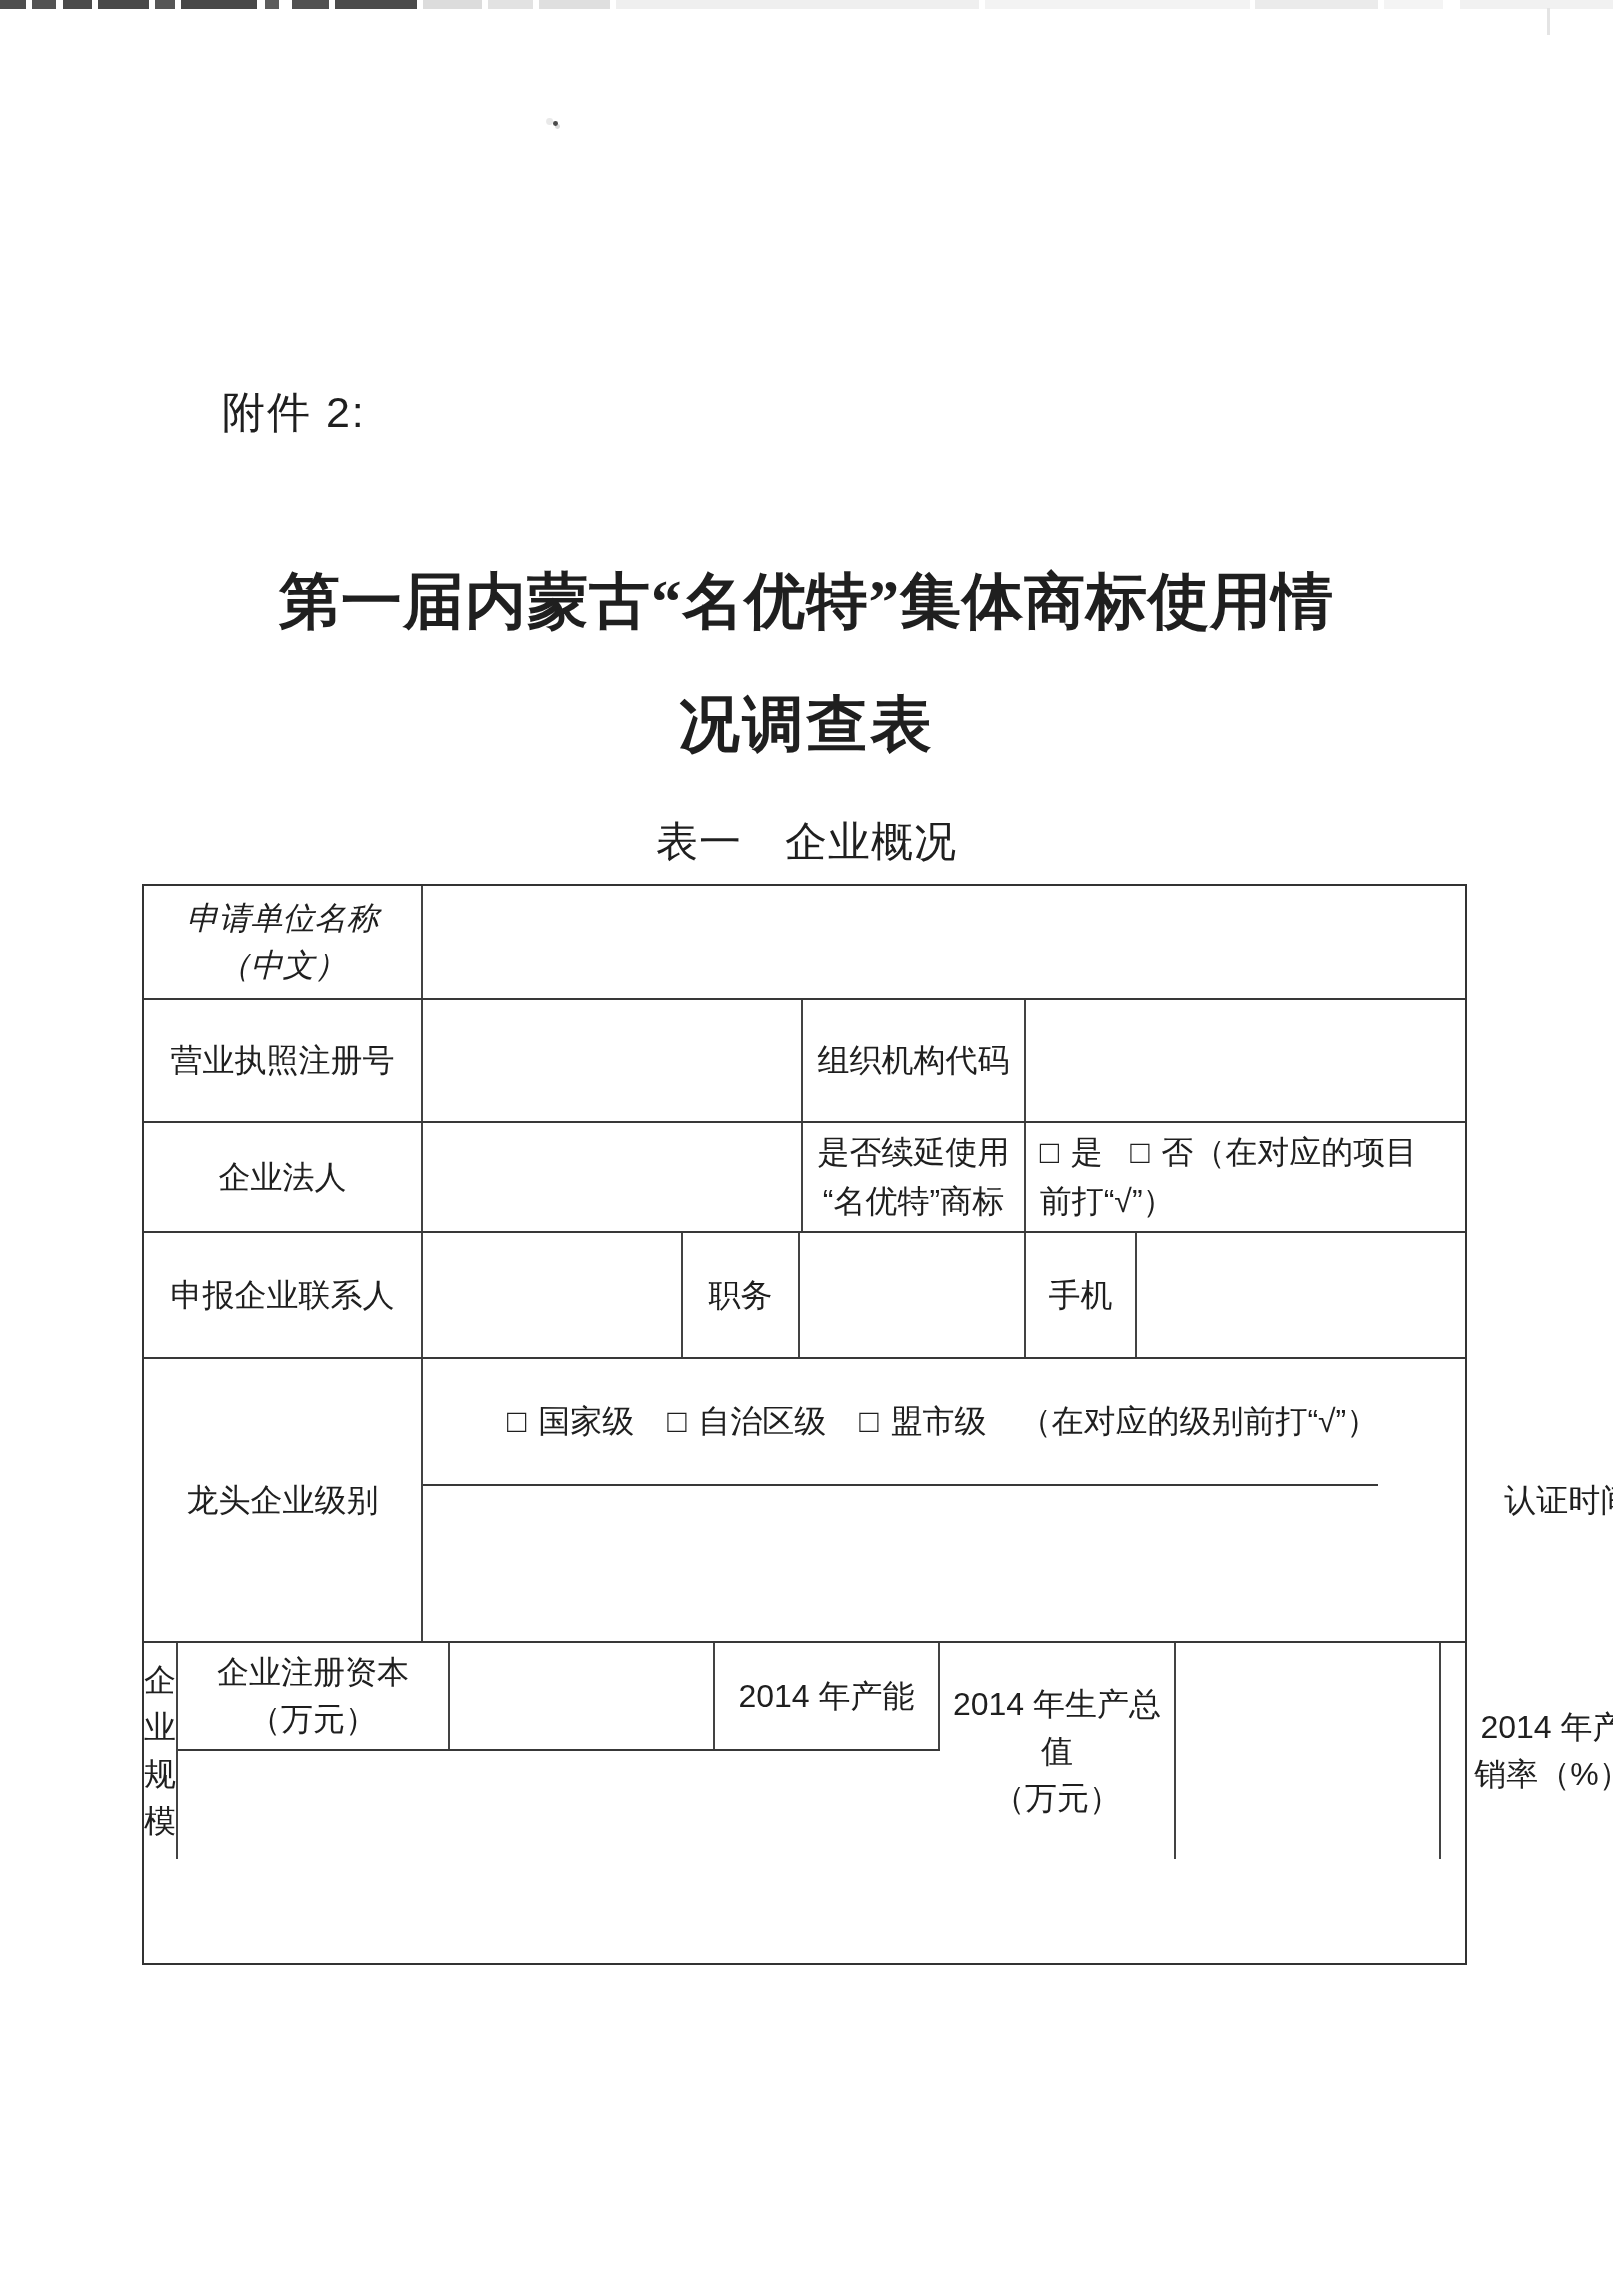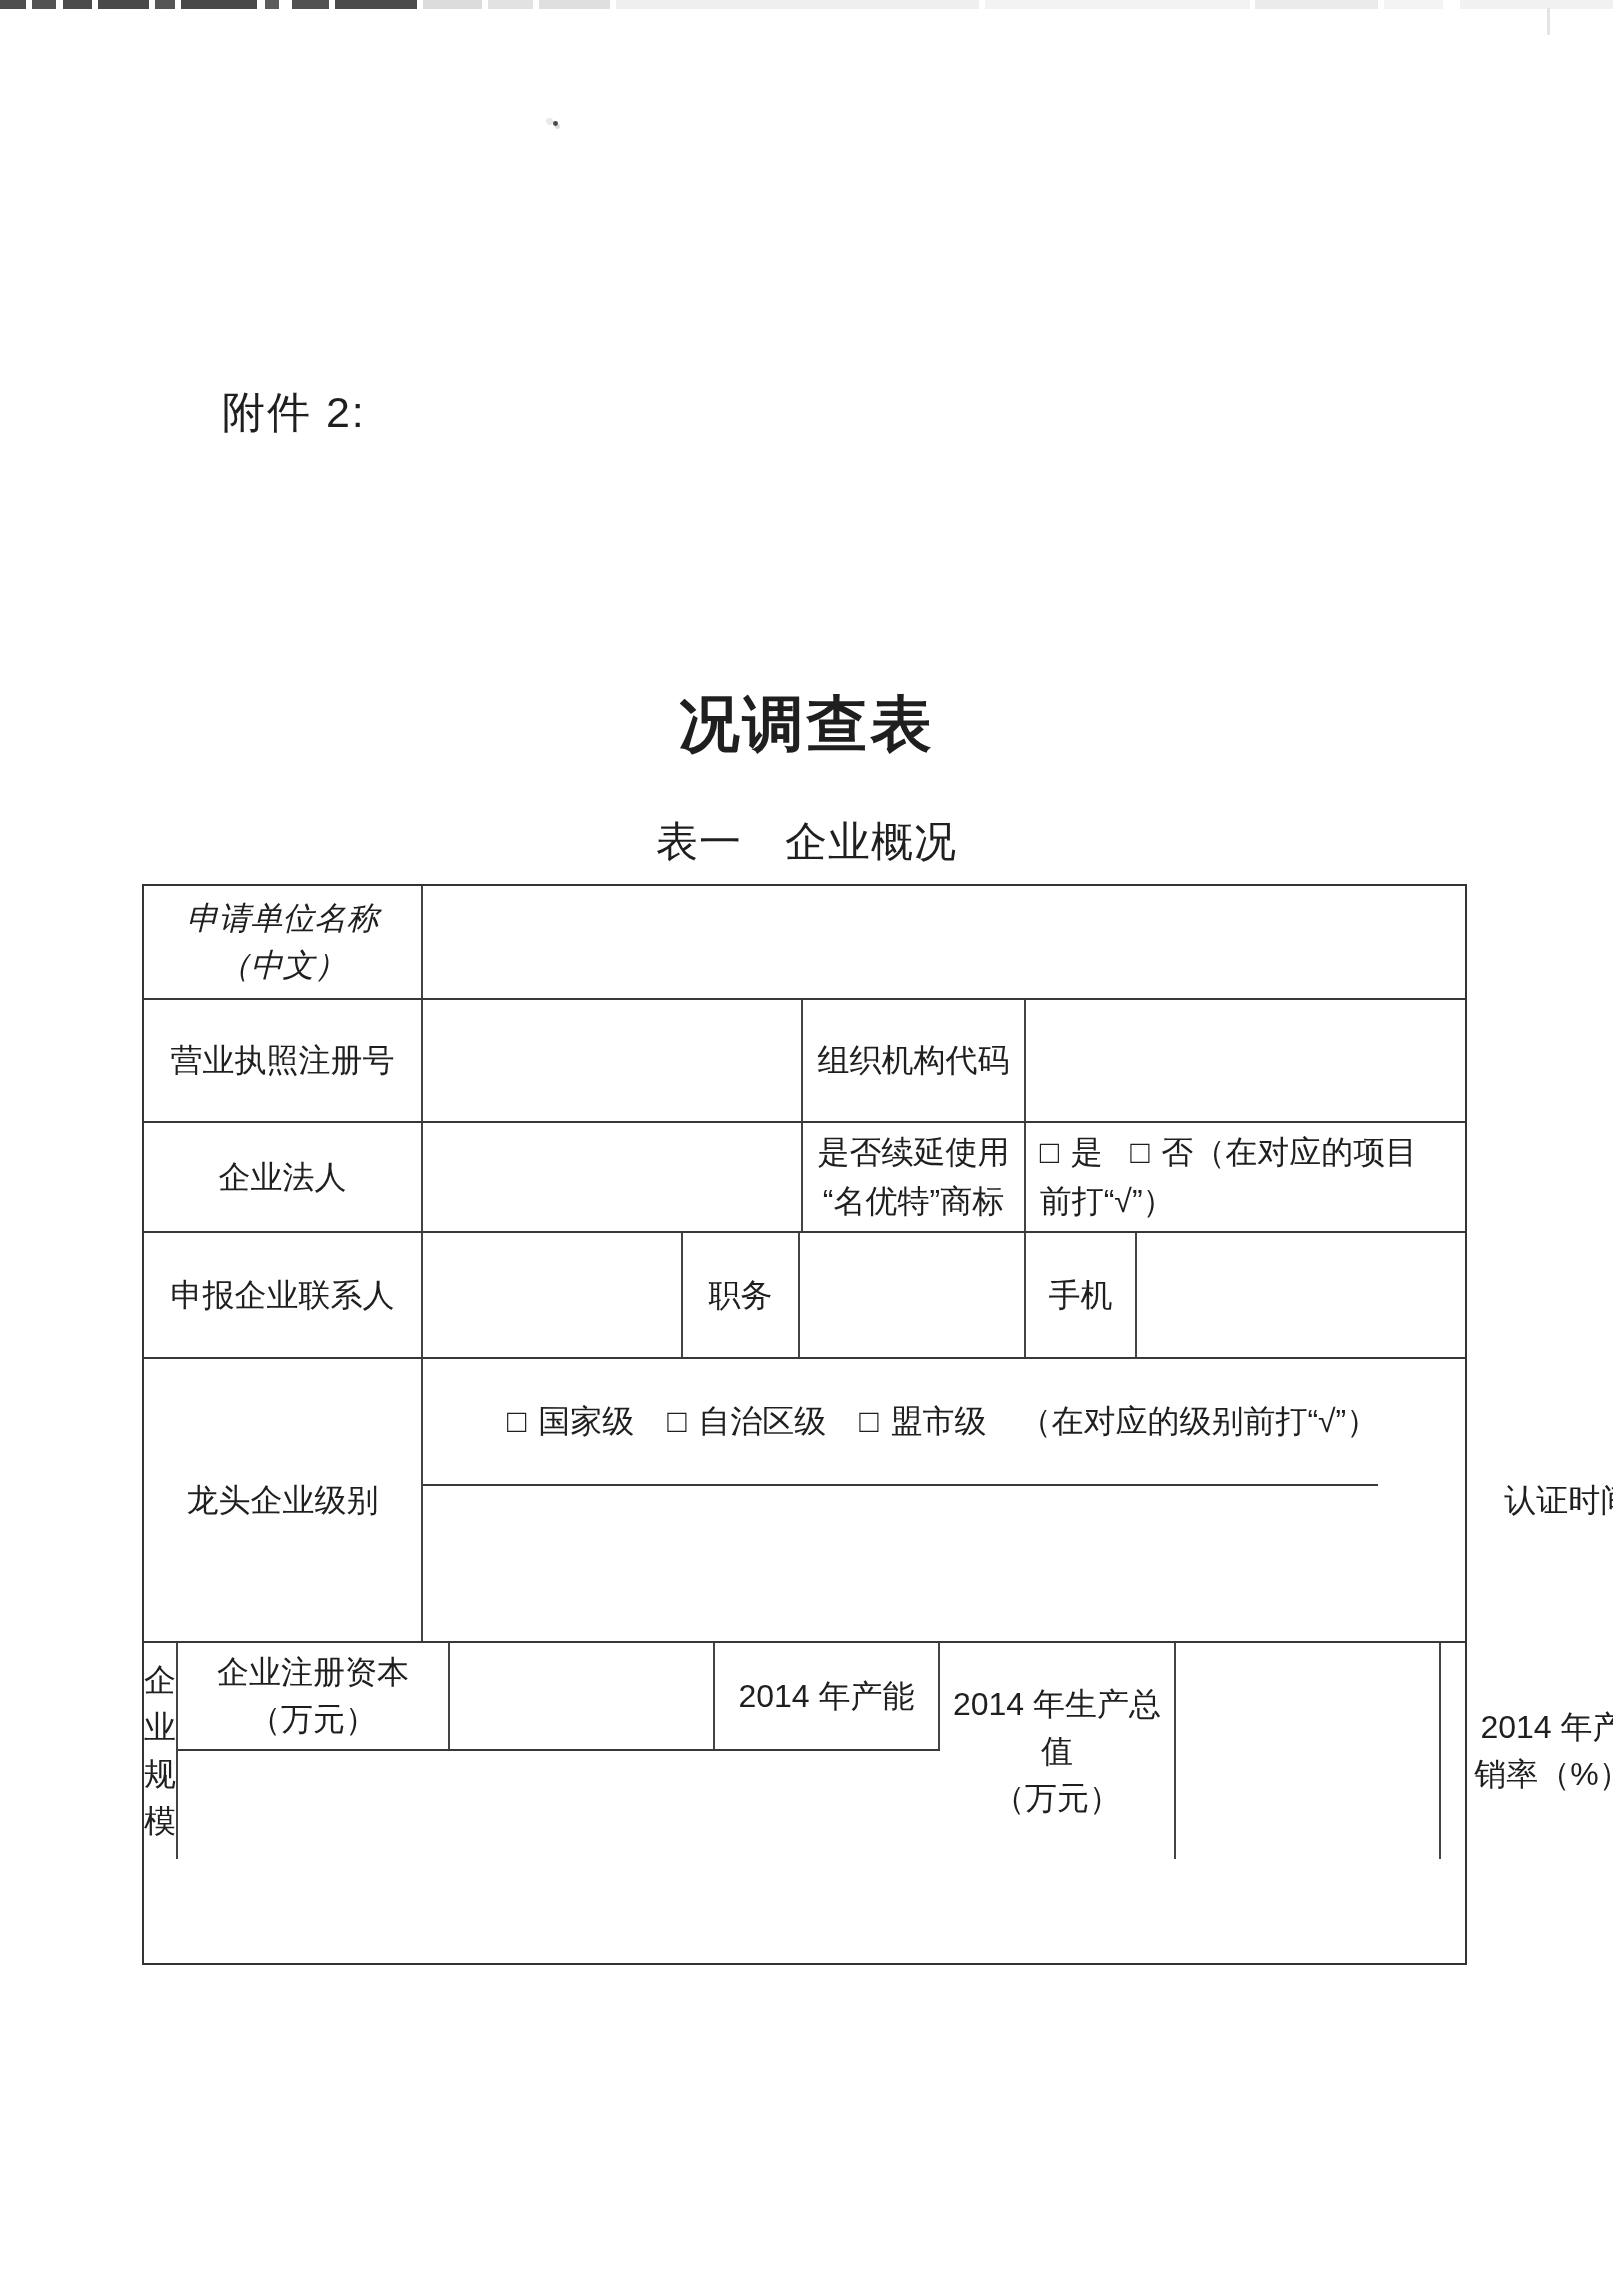--- a/index.html
+++ b/index.html
@@ -72,20 +72,21 @@
     <div class="seg" style="left:616px;width:363px;background:#efefef;"></div>
     <div class="seg" style="left:985px;width:265px;background:#f3f3f3;"></div>
     <div class="seg" style="left:1255px;width:123px;background:#ebebeb;"></div>
     <div class="seg" style="left:1384px;width:59px;background:#f4f4f4;"></div>
     <div class="seg" style="left:1460px;width:153px;background:#f1f1f1;"></div>
     <div class="tick"></div>
   </div>
   <div class="speck"></div>
 
   <div class="attachment">附件 2:</div>
+  <div class="title-line1">第一届内蒙古“名优特”集体商标使用情</div>
   <div class="title-line2">况调查表</div>
   <div class="caption">表一　企业概况</div>
 
   <div class="ftable">
 
     <div class="trow" style="height:114px;font-style:italic;">
       <div class="cell preline" style="width:279px;">申请单位名称
 （中文）</div>
       <div class="cell grow"></div>
     </div>

